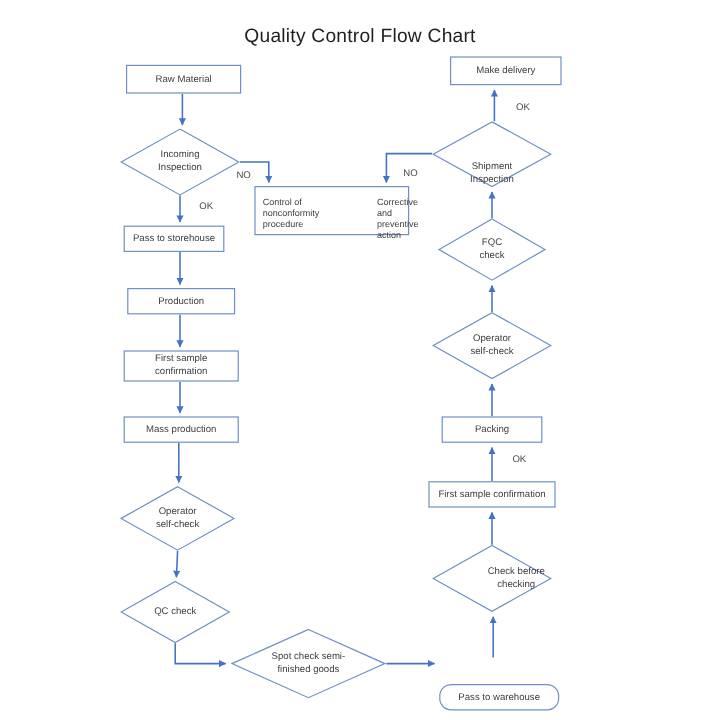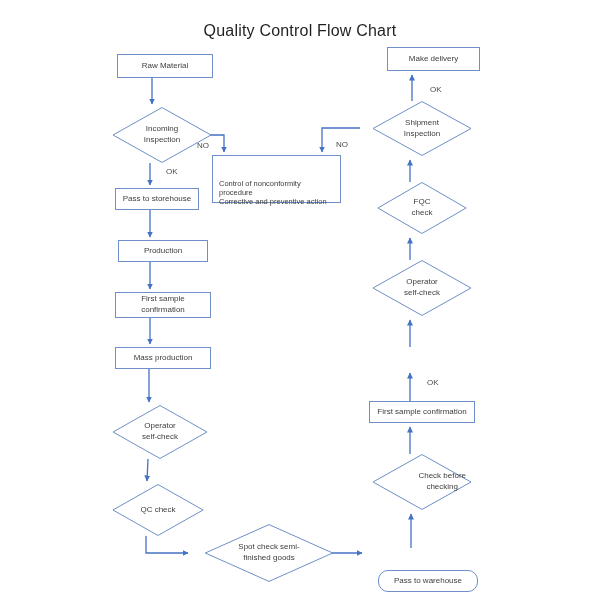--- a/index.html
+++ b/index.html
@@ -8,31 +8,31 @@
     font-family:"Liberation Sans", sans-serif;overflow:hidden;
   }
   .title{
     position:absolute;top:22px;left:0;width:100%;text-align:center;
     font-size:16px;color:#1f1f1f;letter-spacing:.2px;
   }
   .edges{position:absolute;top:0;left:0;width:600px;height:600px;}
   .edges polyline, .edges line{fill:none;stroke:#4472C4;stroke-width:1.3;}
   .node{
     position:absolute;box-sizing:border-box;display:flex;align-items:center;justify-content:center;
-    font-size:8px;color:#3d3d3d;text-align:center;line-height:1.35;white-space:pre-line;margin-left:12px;
+    font-size:8px;color:#3d3d3d;text-align:center;line-height:1.35;white-space:pre-line;
   }
   .rect-node{border:1px solid #6E8FC7;background:#ffffff;padding:2px 3px;}
   .diamond-node{background:transparent;}
   .diamond-node svg{position:absolute;top:0;left:0;width:100%;height:100%;}
   .diamond-node polygon{fill:#ffffff;stroke:#6E8FC7;stroke-width:1;vector-effect:non-scaling-stroke;}
   .diamond-node .label{position:relative;z-index:2;padding:0 6px;}
   .control-box{
     position:absolute;box-sizing:border-box;border:1px solid #6E8FC7;background:#fff;
-    display:flex;flex-direction:column;justify-content:space-between;align-items:flex-start;
-    font-size:7.5px;color:#3d3d3d;padding:23px 6px;text-align:left;line-height:1.2;
+    display:flex;justify-content:space-between;align-items:flex-start;
+    font-size:7.5px;color:#3d3d3d;padding:8px 6px;text-align:left;line-height:1.2;gap:48px;
   }
   .edge-label{
     position:absolute;font-size:8px;color:#4a4a4a;
   }
 </style>
 </head>
 <body>
 
 <div class="canvas">
 
@@ -138,38 +138,41 @@
         <polygon points="50,1 99,50 50,99 1,50"></polygon>
       </svg>
     <span class="label">Check before
 checking</span>
   </div>
 
   <div class="node rect-node" style="left:357px;top:401px;width:106px;height:22px;">
     <span class="label">First sample confirmation</span>
   </div>
 
+  <div class="node rect-node" style="left:368px;top:347px;width:84px;height:22px;">
+    <span class="label">Packing</span>
+  </div>
 
   <div class="node diamond-node" style="left:360px;top:260px;width:100px;height:56px;">
     <svg viewBox="0 0 100 100" preserveAspectRatio="none">
         <polygon points="50,1 99,50 50,99 1,50"></polygon>
       </svg>
     <span class="label">Operator
 self-check</span>
   </div>
 
   <div class="node diamond-node" style="left:365px;top:182px;width:90px;height:52px;">
     <svg viewBox="0 0 100 100" preserveAspectRatio="none">
         <polygon points="50,1 99,50 50,99 1,50"></polygon>
       </svg>
     <span class="label">FQC
 check</span>
   </div>
 
-  <div class="node diamond-node" style="left:360px;top:101px;width:100px;height:55px;">
+  <div class="node diamond-node" style="left:360px;top:101px;width:100px;height:55px;align-items:flex-end;">
     <svg viewBox="0 0 100 100" preserveAspectRatio="none">
         <polygon points="50,1 99,50 50,99 1,50"></polygon>
       </svg>
     <span class="label">Shipment
 Inspection</span>
   </div>
 
   <div class="node rect-node" style="left:375px;top:47px;width:93px;height:24px;">
     <span class="label">Make delivery</span>
   </div>

